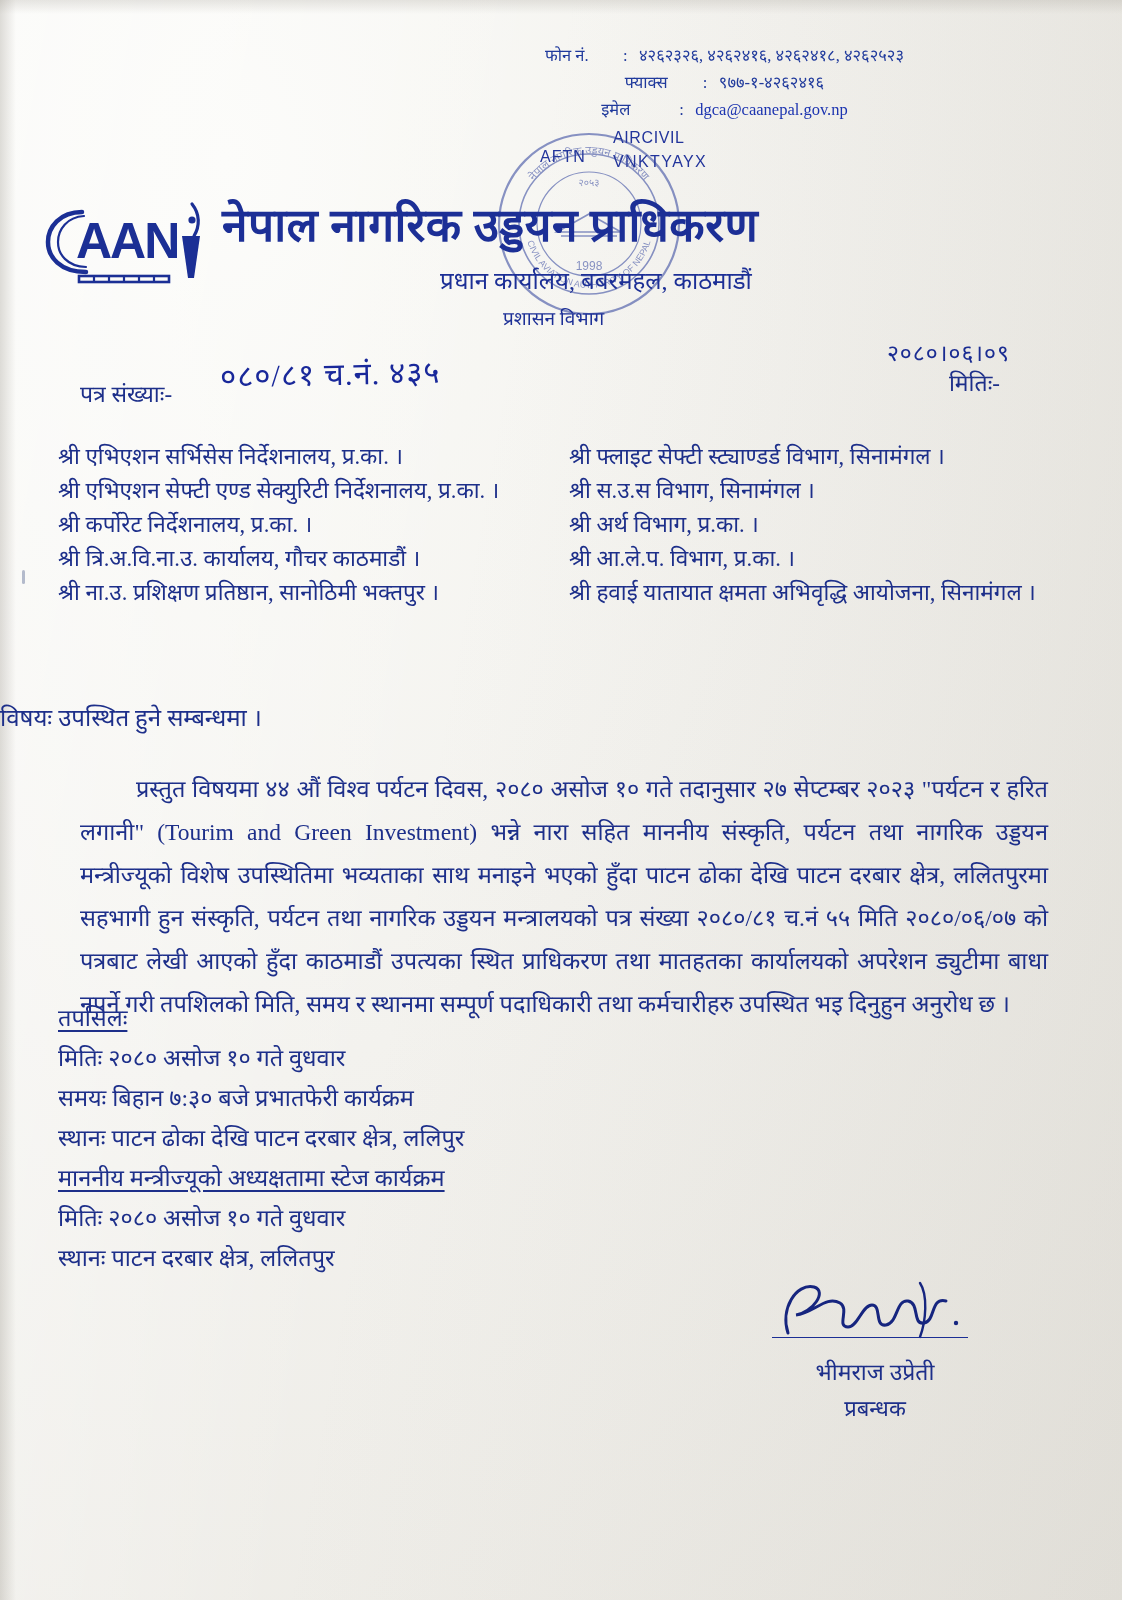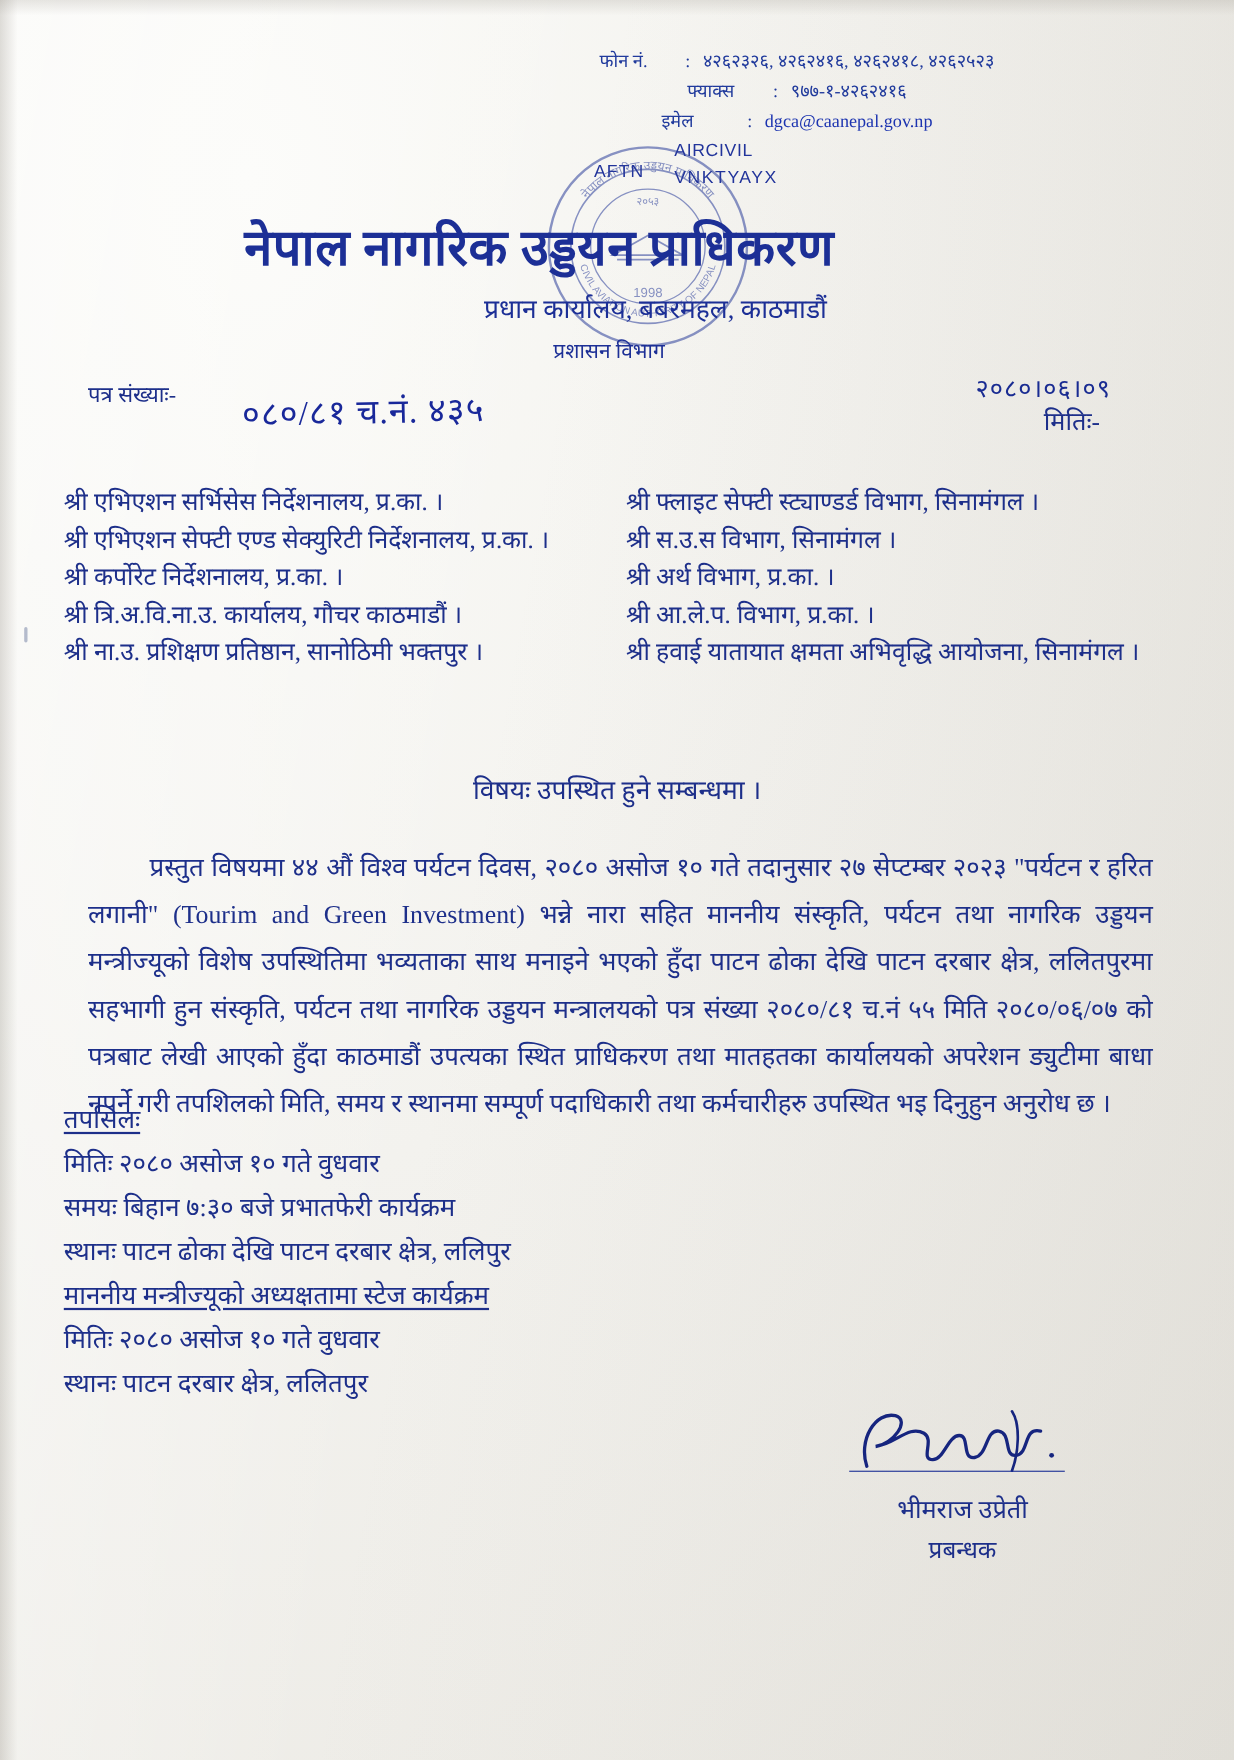--- a/index.html
+++ b/index.html
@@ -120,22 +120,22 @@
     position: absolute;
     right: 112px;
     top: 336px;
     font-size: 23px;
     letter-spacing: 1px;
     color: #1a2c92;
   }
   .ref-label {
     position: absolute;
     left: 80px;
-    top: 344px;
-    font-size: 20px;
+    top: 377px;
+    font-size: 23px;
   }
   .ref-value {
     position: absolute;
     left: 220px;
     top: 352px;
     font-size: 31px;
     letter-spacing: 1px;
     color: #19289a;
     transform: rotate(-1.2deg);
   }
@@ -159,21 +159,21 @@
   }
   .recipients .col { width: 505px; }
   .recipients .col.right { padding-left: 12px; }
   .recipients .item { white-space: nowrap; }
 
   
   .subject {
     position: absolute;
     left: 0; right: 0;
     top: 700px;
-    text-align: center;
+    text-align: left;
     font-size: 24px;
   }
   .subject span { border-bottom: 0; }
 
   
   .body-text {
     position: absolute;
     left: 64px;
     top: 752px;
     width: 1000px;
@@ -284,20 +284,36 @@
       <text font-family="'Liberation Sans',sans-serif" font-size="9" fill="#2c3f9b">
         <textPath href="#sealbot" startOffset="50%" text-anchor="middle">CIVIL AVIATION AUTHORITY OF NEPAL</textPath>
       </text>
       <text x="94" y="56" font-family="'Liberation Sans',sans-serif" font-size="10" fill="#2c3f9b" text-anchor="middle">२०५३</text>
       <text x="94" y="140" font-family="'Liberation Sans',sans-serif" font-size="12" fill="#2c3f9b" text-anchor="middle">1998</text>
       <path d="M 62 102 L 94 84 L 126 102 Z" fill="none" stroke="#2c3f9b" stroke-width="1.6"></path>
       <path d="M 66 106 L 122 106" stroke="#2c3f9b" stroke-width="1.6" fill="none"></path>
     </svg>
   </div>
 
+  <div class="logo">
+    <svg width="205" height="110" viewBox="0 0 205 110">
+      <path d="M58 26 C 14 26, 10 86, 62 86" fill="none" stroke="#1b2f95" stroke-width="4.5" stroke-linecap="round"></path>
+      <path d="M60 30 C 26 32, 24 80, 62 81" fill="none" stroke="#1b2f95" stroke-width="2.2" stroke-linecap="round"></path>
+      <text x="52" y="72" font-family="'Liberation Sans',sans-serif" font-size="50" font-weight="bold" fill="#1b2f95" letter-spacing="-2">AAN</text>
+      <path d="M168 18 C 176 28, 176 40, 170 50" fill="none" stroke="#1b2f95" stroke-width="3.2" stroke-linecap="round"></path>
+      <circle cx="168" cy="34" r="3.6" fill="#1b2f95"></circle>
+      <path d="M158 50 L 176 50 L 170 92 L 164 92 Z" fill="#1b2f95"></path>
+      <rect x="55" y="90" width="90" height="6" fill="none" stroke="#1b2f95" stroke-width="2.6"></rect>
+      <line x1="70" y1="90" x2="70" y2="96" stroke="#1b2f95" stroke-width="2.2"></line>
+      <line x1="85" y1="90" x2="85" y2="96" stroke="#1b2f95" stroke-width="2.2"></line>
+      <line x1="100" y1="90" x2="100" y2="96" stroke="#1b2f95" stroke-width="2.2"></line>
+      <line x1="115" y1="90" x2="115" y2="96" stroke="#1b2f95" stroke-width="2.2"></line>
+      <line x1="130" y1="90" x2="130" y2="96" stroke="#1b2f95" stroke-width="2.2"></line>
+    </svg>
+  </div>
 
   <div class="org-title">नेपाल नागरिक उड्डयन प्राधिकरण</div>
   <div class="org-sub">प्रधान कार्यालय, बबरमहल, काठमाडौं</div>
   <div class="org-dept">प्रशासन विभाग</div>
 
   <div class="date-top">२०८०।०६।०९</div>
   <div class="ref-label">पत्र संख्याः-</div>
   <div class="ref-value">०८०/८१ च.नं. ४३५</div>
   <div class="date-label">मितिः-</div>
 

